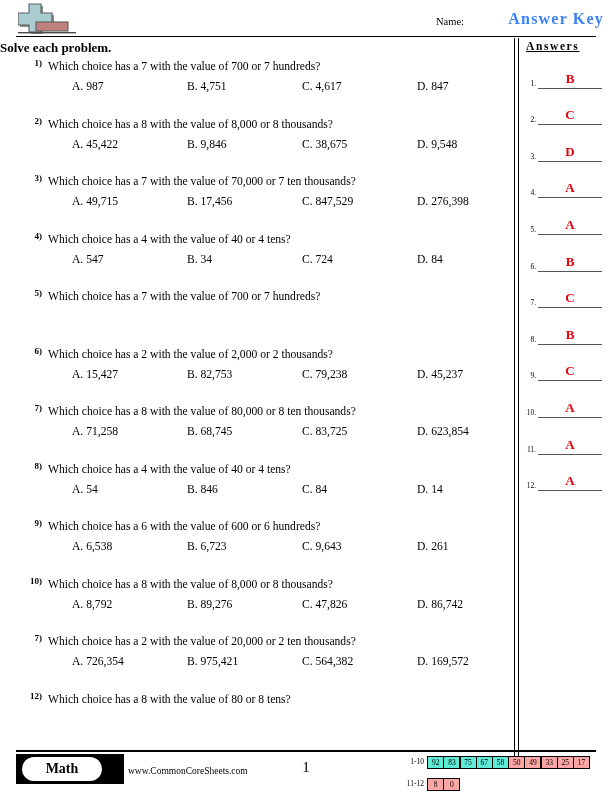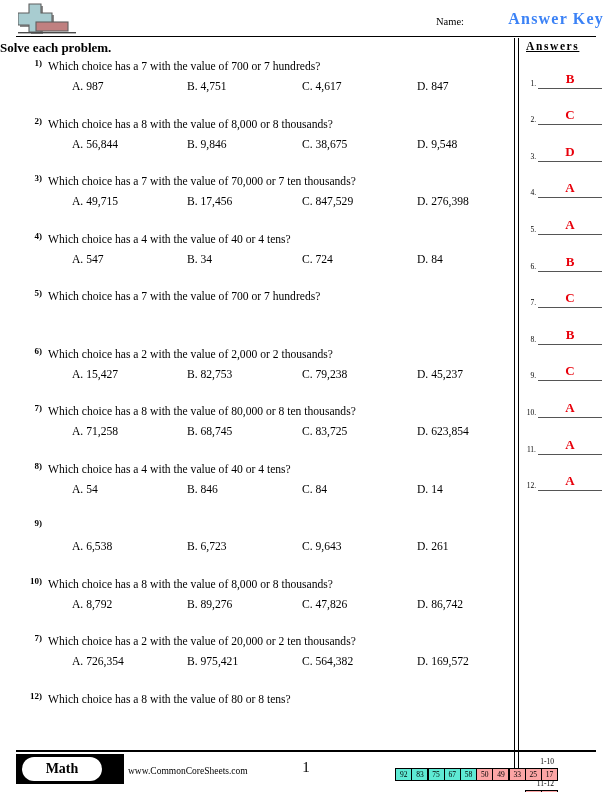--- a/index.html
+++ b/index.html
@@ -225,23 +225,22 @@
   
   #scale {
     position: absolute;
     left: 396px;
     top: 756px;
     font-size: 7.5px;
     font-family: "Liberation Serif", "DejaVu Serif", serif;
   }
   .scale-row {
     display: flex;
-    align-items: flex-end;
+    align-items: flex-start;
     height: 22px;
-    flex-direction: column;
   }
   .scale-label {
     width: 28px;
     text-align: right;
     padding-right: 4px;
     line-height: 12px;
     font-size: 7.5px;
   }
   .scale-cell {
     width: 17px;
@@ -353,21 +352,21 @@
 
 <div id="problems">
     <div class="problem">
       <div class="p-num">1)</div>
       <div class="p-question">Which choice has a 7 with the value of 700 or 7 hundreds?</div>
       <div class="p-choices"><span class="choice">A. 987</span><span class="choice">B. 4,751</span><span class="choice">C. 4,617</span><span class="choice">D. 847</span></div>
     </div>
     <div class="problem">
       <div class="p-num">2)</div>
       <div class="p-question">Which choice has a 8 with the value of 8,000 or 8 thousands?</div>
-      <div class="p-choices"><span class="choice">A. 56,844</span><span class="choice">B. 9,846</span><span class="choice">C. 38,675</span><span class="choice">D. 9,548</span></div>
+      <div class="p-choices"><span class="choice">A. 45,422</span><span class="choice">B. 9,846</span><span class="choice">C. 38,675</span><span class="choice">D. 9,548</span></div>
     </div>
     <div class="problem">
       <div class="p-num">3)</div>
       <div class="p-question">Which choice has a 7 with the value of 70,000 or 7 ten thousands?</div>
       <div class="p-choices"><span class="choice">A. 49,715</span><span class="choice">B. 17,456</span><span class="choice">C. 847,529</span><span class="choice">D. 276,398</span></div>
     </div>
     <div class="problem">
       <div class="p-num">4)</div>
       <div class="p-question">Which choice has a 4 with the value of 40 or 4 tens?</div>
       <div class="p-choices"><span class="choice">A. 547</span><span class="choice">B. 34</span><span class="choice">C. 724</span><span class="choice">D. 84</span></div>
@@ -386,20 +385,21 @@
       <div class="p-question">Which choice has a 8 with the value of 80,000 or 8 ten thousands?</div>
       <div class="p-choices"><span class="choice">A. 71,258</span><span class="choice">B. 68,745</span><span class="choice">C. 83,725</span><span class="choice">D. 623,854</span></div>
     </div>
     <div class="problem">
       <div class="p-num">8)</div>
       <div class="p-question">Which choice has a 4 with the value of 40 or 4 tens?</div>
       <div class="p-choices"><span class="choice">A. 54</span><span class="choice">B. 846</span><span class="choice">C. 84</span><span class="choice">D. 14</span></div>
     </div>
     <div class="problem">
       <div class="p-num">9)</div>
+      <div class="p-question">Which choice has a 6 with the value of 600 or 6 hundreds?</div>
       <div class="p-choices"><span class="choice">A. 6,538</span><span class="choice">B. 6,723</span><span class="choice">C. 9,643</span><span class="choice">D. 261</span></div>
     </div>
     <div class="problem">
       <div class="p-num">10)</div>
       <div class="p-question">Which choice has a 8 with the value of 8,000 or 8 thousands?</div>
       <div class="p-choices"><span class="choice">A. 8,792</span><span class="choice">B. 89,276</span><span class="choice">C. 47,826</span><span class="choice">D. 86,742</span></div>
     </div>
     <div class="problem">
       <div class="p-num">7)</div>
       <div class="p-question">Which choice has a 2 with the value of 20,000 or 2 ten thousands?</div>

